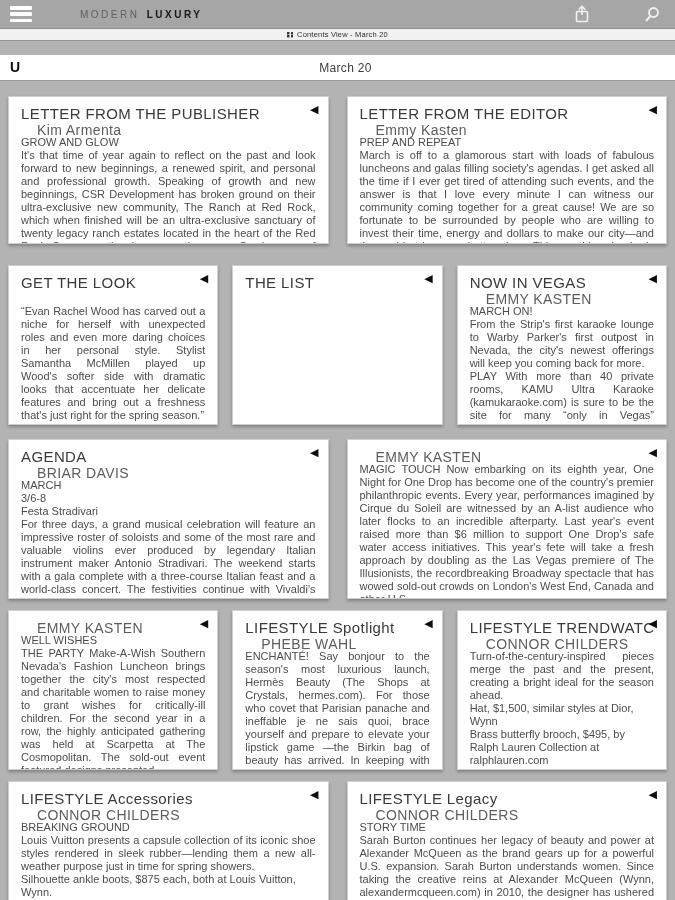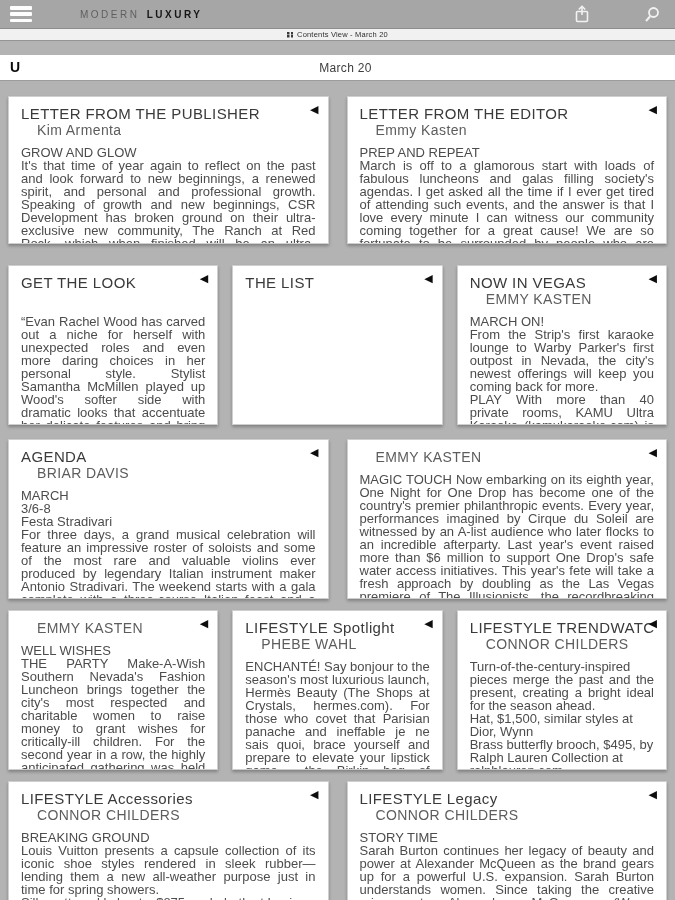--- a/index.html
+++ b/index.html
@@ -62,21 +62,21 @@
     padding:9px 12px 0 12px;overflow:hidden;position:relative;cursor:pointer;
   }
   .corner-arrow{
     position:absolute;top:7px;right:9px;font-size:11px;color:#0d0d0d;line-height:11px;
   }
   .card-title{
     margin:0;font-size:15px;font-weight:400;color:#3a3a3a;letter-spacing:.4px;line-height:16px;
     padding-right:18px;white-space:nowrap;overflow:hidden;
   }
   .card-byline{margin-top:3px;font-size:14px;color:#5d5d5d;letter-spacing:.4px;line-height:11px;min-height:11px;padding-left:16px;}
-  .card-body{margin-top:10px;font-size:13px;color:#4c4c4c;line-height:13px;}
+  .card-body{margin-top:0;font-size:11px;color:#4c4c4c;line-height:13px;}
   .card-body p{margin:0;text-align:justify;}
   .card-body p.short{text-align:left;}
 </style>
 </head>
 <body>
 
 <header class="appbar">
   <div class="hamburger">
     <span></span>
       <span></span>

